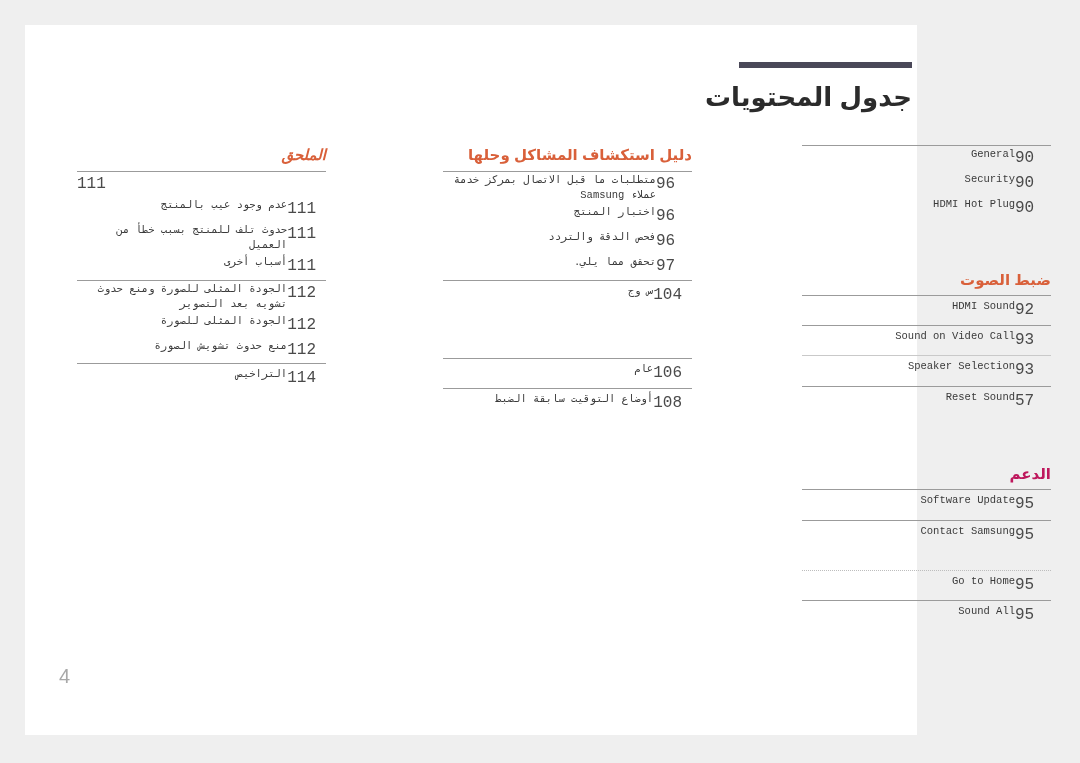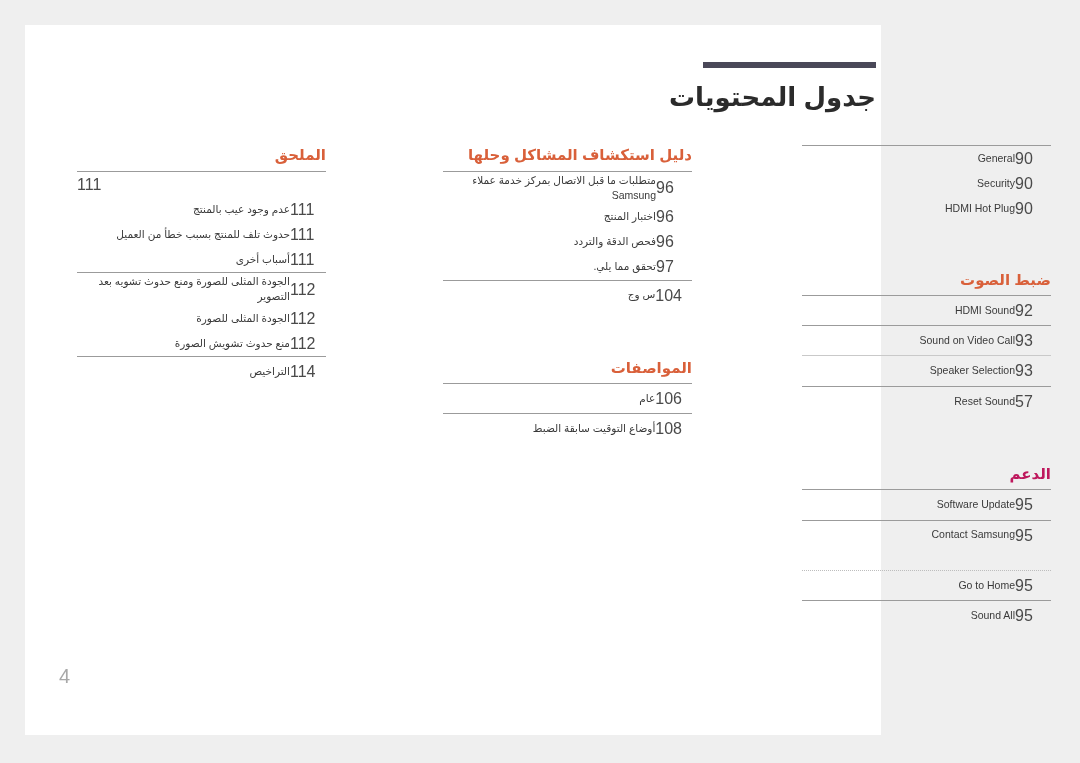--- a/index.html
+++ b/index.html
@@ -15,20 +15,21 @@
   }
 
   
   #page-sheet {
     position: absolute;
     left: 25px;
     top: 25px;
     width: 856px;
     height: 710px;
     background: #ffffff;
+    padding-left: 36px;
   }
 
   
   #doc-header {
     position: absolute;
     right: 5px;
     top: 37px;
     width: 700px;
     text-align: left;
     direction: rtl;
@@ -91,24 +92,25 @@
     border-top: 1px solid #c9c9c9;
   }
   .toc-group.dotted-top {
     border-top: 1px dotted #bdbdbd;
     margin-top: 20px;
   }
 
   .toc-row {
     display: flex;
     flex-direction: row-reverse;
-    align-items: center;
+    align-items: flex-start;
     justify-content: space-between;
     padding: 3px 0 3px 0;
     direction: rtl;
+    font-family: Liberation Mono, monospace;
   }
   .toc-row.tight { padding: 1px 0 1px 0; }
 
   .row-title {
     font-size: 10.5px;
     color: #3a3a3a;
     text-align: right;
     direction: rtl;
     line-height: 1.45;
     flex: 1 1 auto;
@@ -247,38 +249,37 @@
           </div>
           <div class="toc-group">
             <div class="toc-row">
               <div class="row-title">س وج</div>
               <div class="row-page">104</div>
             </div>
           </div>
         </div>
         <div class="section-gap"></div>
         <div class="toc-section">
-          <div class="section-heading" style="color: rgb(217, 96, 58);">المواصفات</div>
           <div class="toc-group">
             <div class="toc-row">
               <div class="row-title">عام</div>
               <div class="row-page">106</div>
             </div>
           </div>
           <div class="toc-group">
             <div class="toc-row">
               <div class="row-title">أوضاع التوقيت سابقة الضبط</div>
               <div class="row-page">108</div>
             </div>
           </div>
         </div>
       </div>
     <div class="toc-column" id="col-left">
         <div class="toc-section">
-          <div class="section-heading" style="color: rgb(217, 96, 58);">الملحق</div>
+          <div class="section-heading" style="color: rgb(217, 96, 58); font-style: italic;">الملحق</div>
           <div class="toc-group">
             <div class="toc-row tight">
               <div class="row-page">111</div>
             </div>
             <div class="toc-row tight">
               <div class="row-title">عدم وجود عيب بالمنتج</div>
               <div class="row-page">111</div>
             </div>
             <div class="toc-row tight">
               <div class="row-title">حدوث تلف للمنتج بسبب خطأ من العميل</div>

